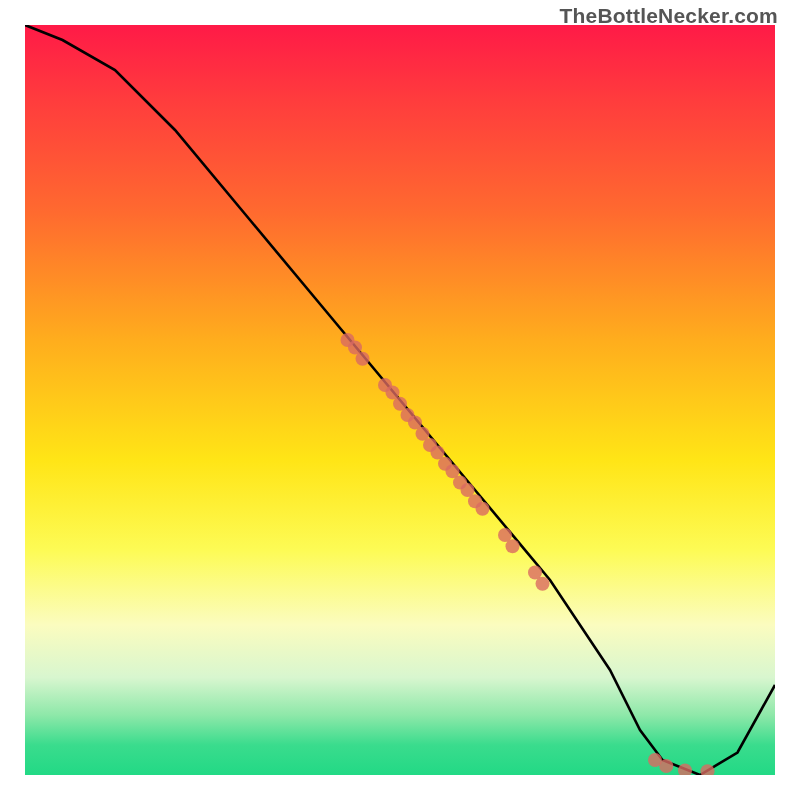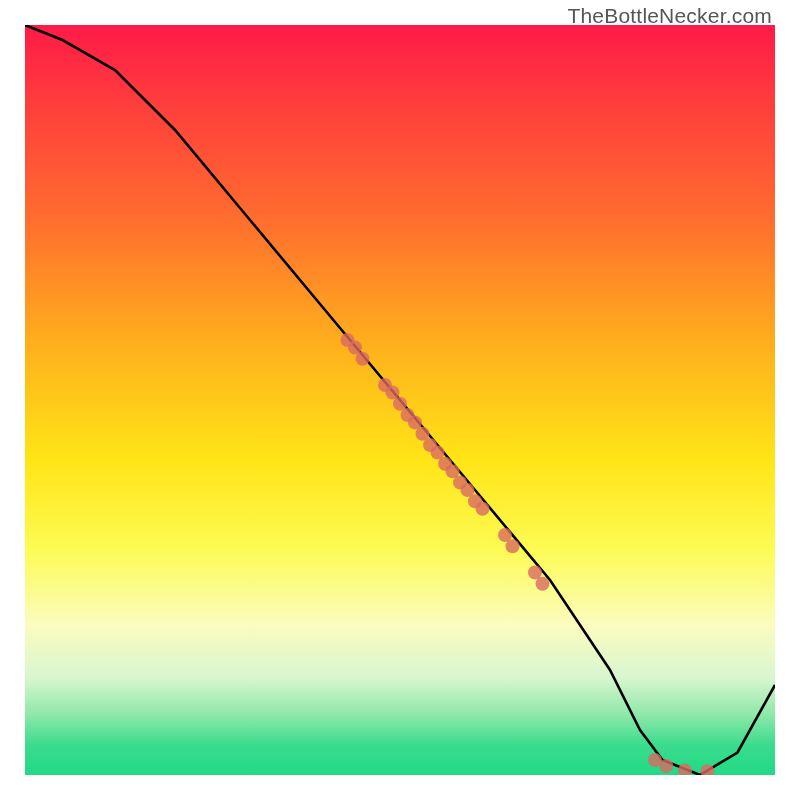--- a/index.html
+++ b/index.html
@@ -33,24 +33,24 @@
       #fbfcbf 80%,
       #d8f6cf 87%,
       #8ee8a9 92%,
       #3adc8d 96%,
       #22d985 100%
     );
   }
   .watermark {
     position: absolute;
     top: 4px;
-    right: 28px;
+    right: 22px;
     font-size: 21px;
     color: #555;
-    font-weight: 400;
+    font-weight: 700;
     letter-spacing: 0.2px;
   }
   svg.overlay {
     position: absolute;
     left: 25px;
     top: 25px;
     width: 750px;
     height: 750px;
   }
 </style>

